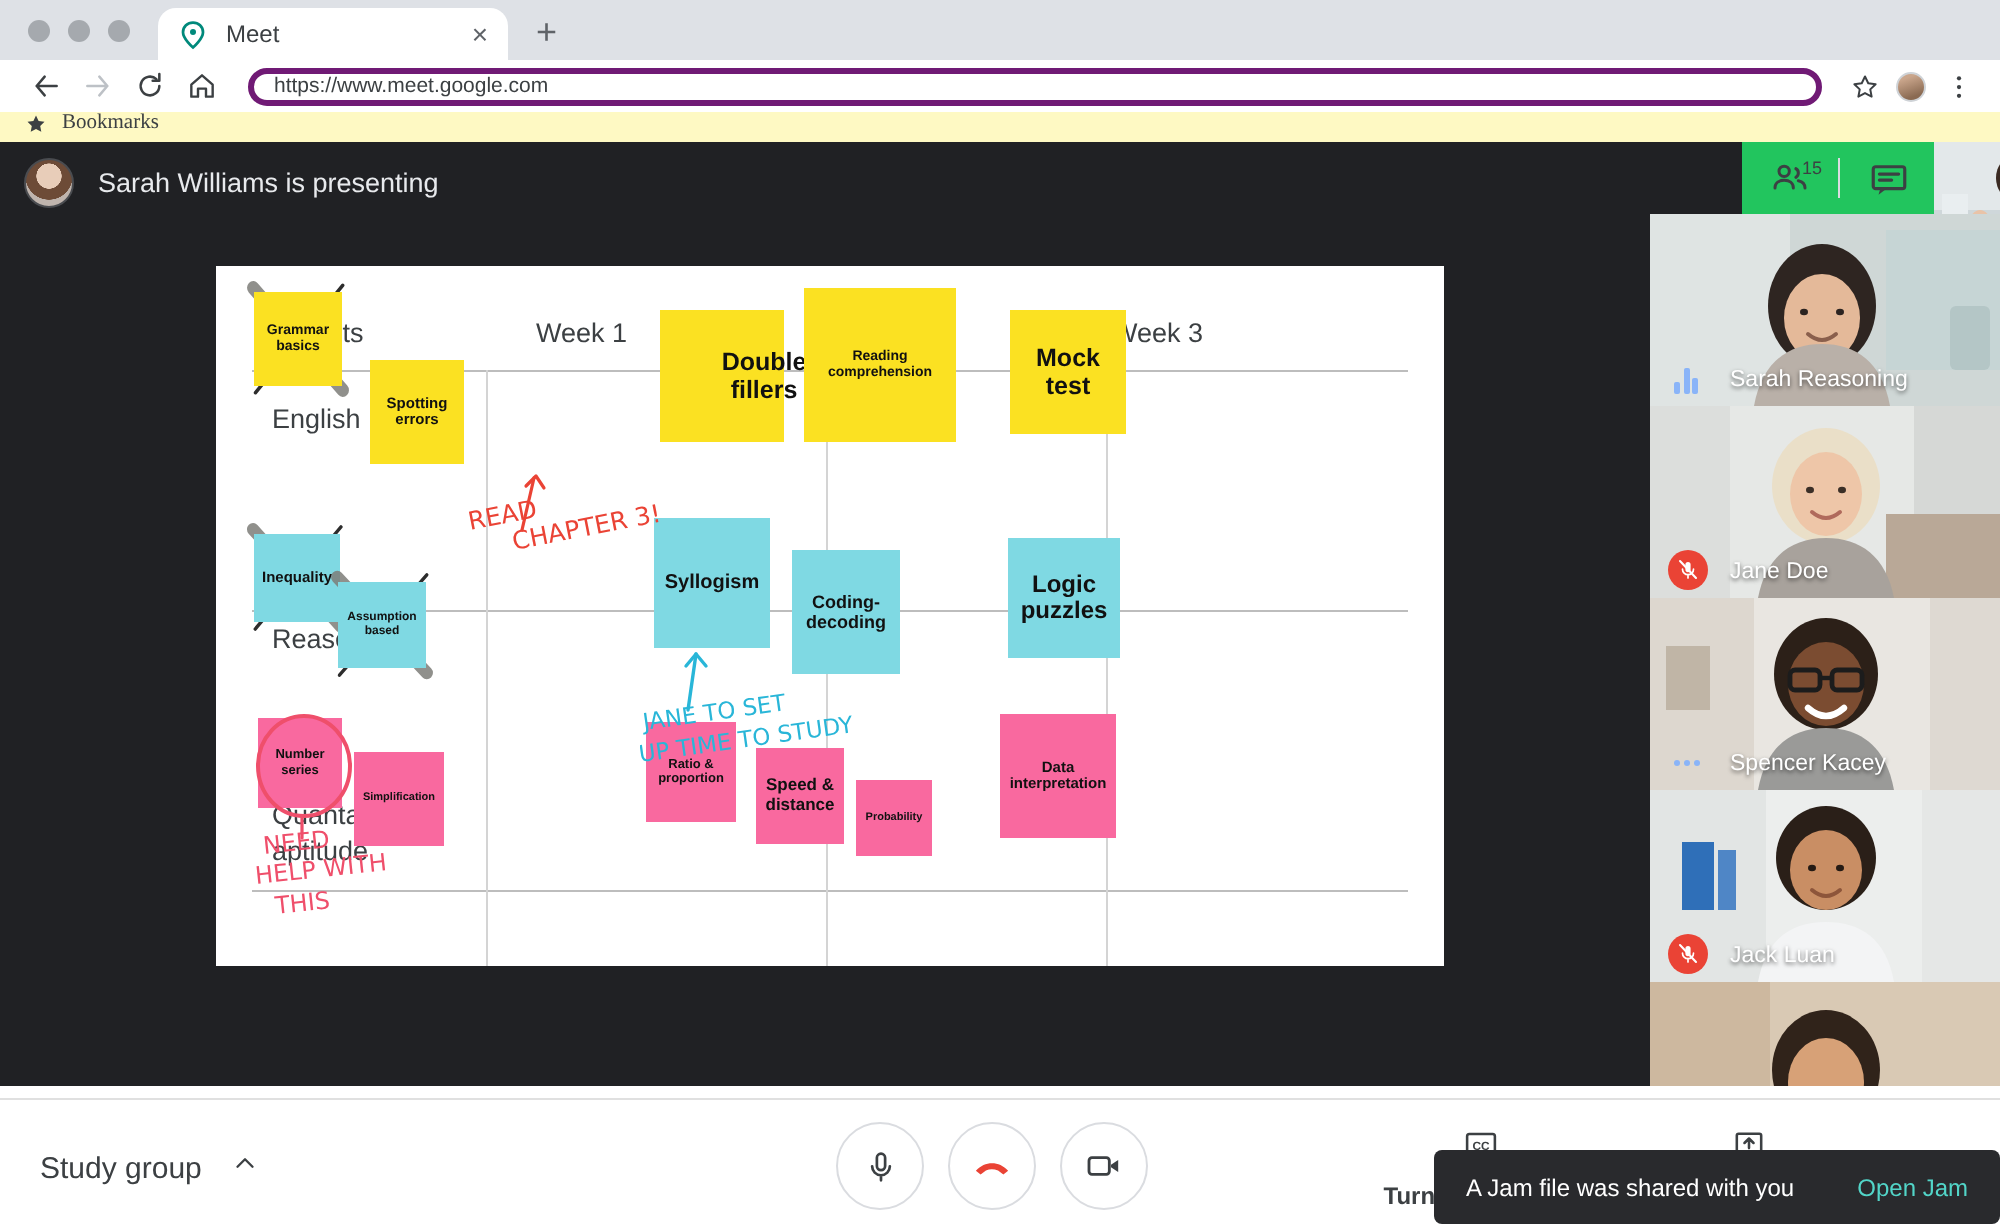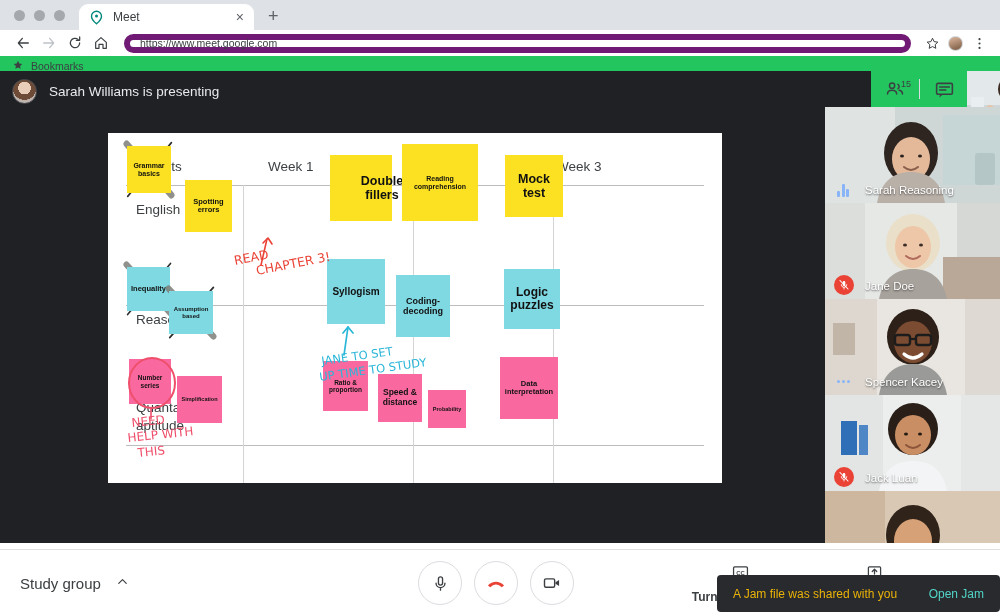--- a/index.html
+++ b/index.html
@@ -30,34 +30,35 @@
   .tab-close { font-size: 14px; color: #5f6368; line-height: 1; cursor: pointer; }
   .newtab { font-size: 18px; color: #5f6368; margin-left: 14px; margin-bottom: 3px; cursor: pointer; }
 
   .browser-toolbar {
     position: absolute; left: 0; top: 30px; width: 1000px; height: 26px;
     background: #fff; display: flex; align-items: center; padding: 0 10px;
   }
   .nav-ic { width: 26px; height: 26px; display:flex; align-items:center; justify-content:center; cursor: pointer; }
   .omnibox {
     flex: 1; height: 19px; margin: 0 10px;
-    background: #fff; border: 6px solid #701a75; border-radius: 10px;
+    background: #fff; border: 3px solid #701a75; border-radius: 10px;
     display: flex; align-items: center; padding: 0 10px;
     font-size: 10.5px; color: #3c4043;
   }
   .tool-ic { width: 22px; height: 22px; display:flex; align-items:center; justify-content:center; cursor:pointer; }
   .avatar-btn {
     width: 15px; height: 15px; border-radius: 50%;
     background: linear-gradient(160deg,#caa68c 20%, #8a6a52 80%);
     border: 1px solid #cfd3d7; margin: 0 5px; cursor: pointer;
   }
   .browser-bookmarks {
     position: absolute; left: 0; top: 56px; width: 1000px; height: 21px;
-    background: #22c55e; display: flex; align-items: center; padding: 0 12px;
+    background: #fef9c3; display: flex; align-items: flex-start; padding: 0 12px;
     border-bottom: 1px solid #e8eaed;
+    font-family: Liberation Serif, serif;
   }
   .bm-star { font-size: 11px; color: #3c4043; margin-right: 7px; }
   .bm-label { font-size: 10.5px; color: #3c4043; }
 
   
   .meet-stage {
     position: absolute; left: 0; top: 71px; width: 1000px; height: 472px;
     background: #202124;
   }
   .present-bar {
@@ -131,21 +132,21 @@
   }
   .sdot { width: 3px; height: 3px; border-radius: 50%; background: #8ab4f8; }
 
   
   .toast {
     position: absolute; left: 717px; top: 504px; width: 283px; height: 37px;
     background: #292a2d; border-radius: 4px;
     display: flex; align-items: center; justify-content: space-between;
     padding: 0 16px; z-index: 20;
   }
-  .toast-text { color: #eab308; font-size: 12px; }
+  .toast-text { color: #ffffff; font-size: 12px; }
   .toast-action { color: #52d5c8; font-size: 12px; cursor: pointer; }
 
   
   .bottom-bar {
     position: absolute; left: 0; top: 549px; width: 1000px; height: 67px;
     background: #fff; border-top: 1px solid #e0e0e0;
   }
   .meeting-name {
     position: absolute; left: 20px; top: 24px; display: flex; align-items: center; gap: 14px;
   }

